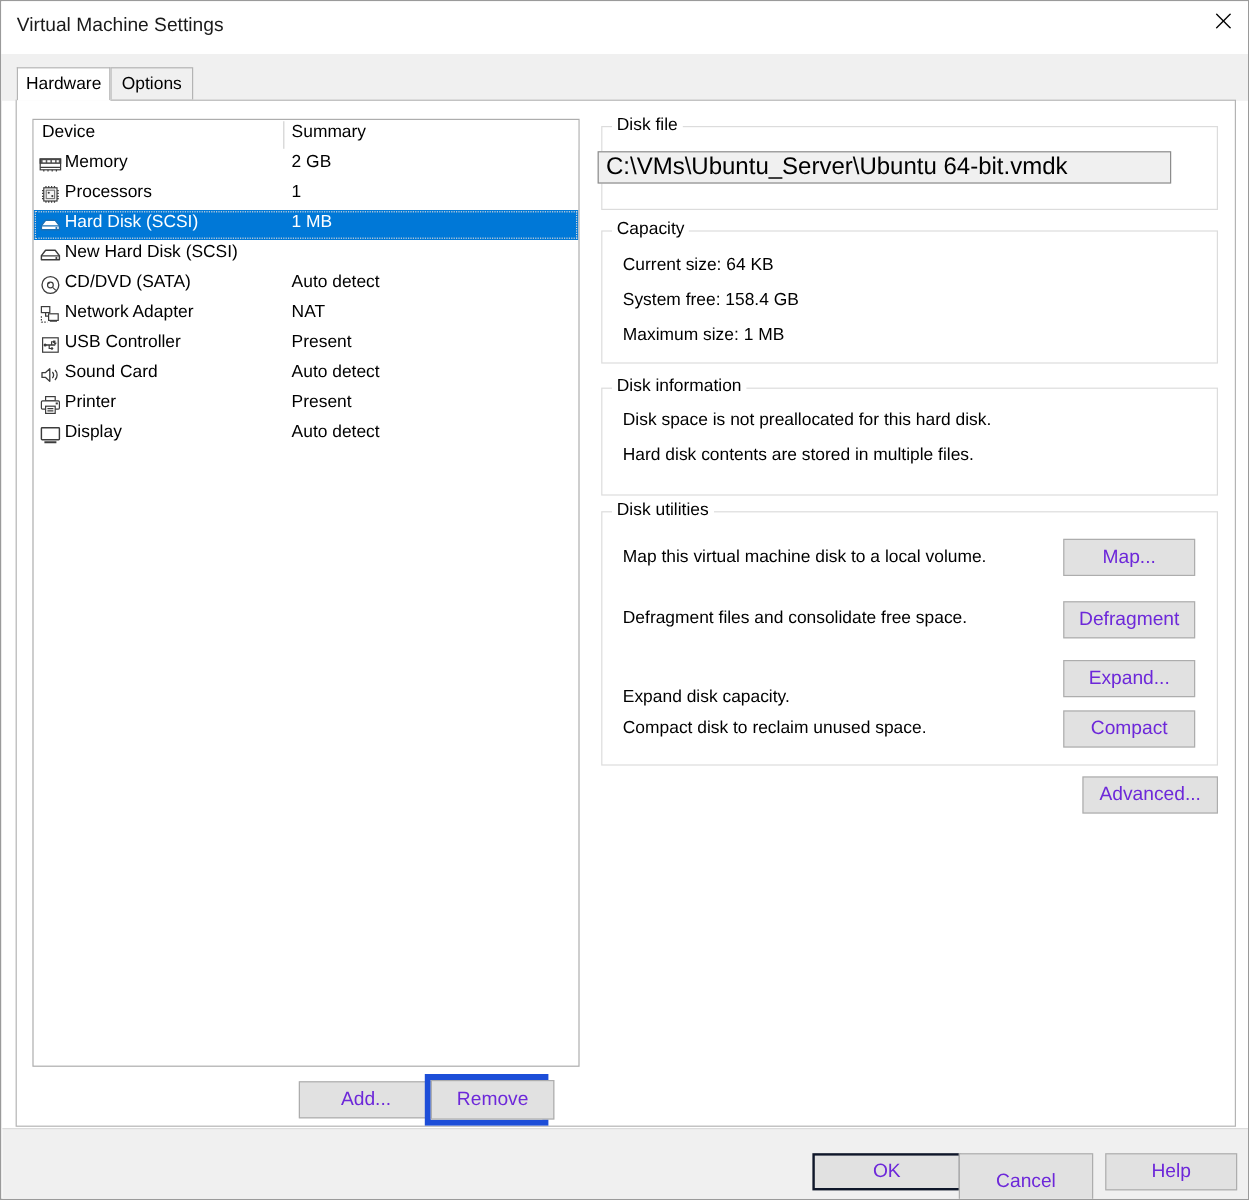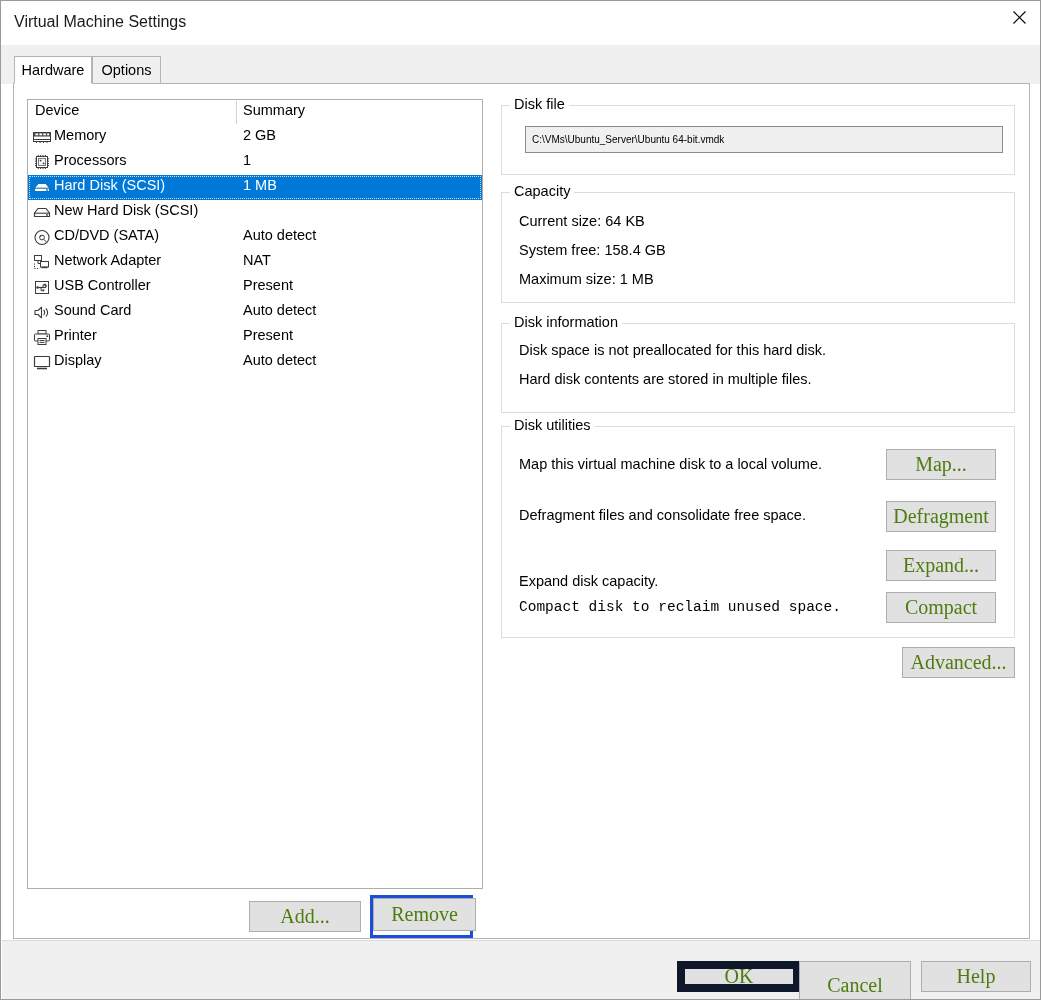--- a/index.html
+++ b/index.html
@@ -163,43 +163,43 @@
     top: 2px;
     font-size: 14.5px;
     white-space: nowrap;
   }
 
   
   .btn {
     box-sizing: border-box;
     background: #e1e1e1;
     border: 1px solid #adadad;
-    font-family: Liberation Serif, serif;
-    font-size: 20px;
-    color: #4d7c0f;
+    font-family: Liberation Sans, sans-serif;
+    font-size: 16px;
+    color: #6d28d9;
     display: flex;
     align-items: center;
     justify-content: center;
     cursor: default;
     padding: 0;
   }
   #btn-add {
     position: absolute;
     left: 248px;
     top: 900px;
     width: 112px;
     height: 31px;
   }
   #remove-wrap {
     position: absolute;
-    left: 369px;
+    left: 353px;
     top: 894px;
     width: 103px;
     height: 43px;
-    border: 3px solid #1d4ed8;
+    border: 5px solid #1d4ed8;
     box-sizing: border-box;
   }
   #btn-remove {
     position: absolute;
     left: 0px;
     top: 0px;
     width: 103px;
     height: 33px;
   }
 
@@ -220,31 +220,31 @@
     color: #000;
     white-space: nowrap;
   }
   #grp-diskfile   { left: 500px; top: 104px; width: 514px; height: 70px; }
   #grp-capacity   { left: 500px; top: 191px; width: 514px; height: 111px; }
   #grp-diskinfo   { left: 500px; top: 322px; width: 514px; height: 90px; text-align: right; }
   #grp-diskutil   { left: 500px; top: 425px; width: 514px; height: 212px; }
 
   #diskfile-field {
     position: absolute;
-    left: 524px;
+    left: 497px;
     top: 125px;
     width: 478px;
     height: 27px;
     background: #f0f0f0;
     border: 1px solid #8c8c8c;
     box-sizing: border-box;
     display: flex;
     align-items: center;
     padding-left: 6px;
-    font-size: 10px;
+    font-size: 20px;
     color: #000;
     white-space: nowrap;
     overflow: hidden;
   }
 
   .cap-line {
     position: absolute;
     left: 518px;
     font-size: 14.5px;
     white-space: nowrap;
@@ -273,21 +273,21 @@
     left: 885px;
     width: 110px;
     height: 31px;
   }
   #util-label-0 { top: 455px; }
   #util-btn-0   { top: 448px; }
   #util-label-1 { top: 506px; }
   #util-btn-1   { top: 500px; }
   #util-label-2 { top: 556px; margin-top: 16px; }
   #util-btn-2   { top: 549px; }
-  #util-label-3 { top: 598px; font-family: Liberation Mono, monospace; }
+  #util-label-3 { top: 598px; }
   #util-btn-3   { top: 591px; }
 
   #btn-advanced {
     position: absolute;
     left: 901px;
     top: 646px;
     width: 113px;
     height: 31px;
   }
 
@@ -301,21 +301,21 @@
     background: #f0f0f0;
     border-top: 1px solid #dcdcdc;
     box-sizing: border-box;
   }
   #btn-ok {
     position: absolute;
     left: 676px;
     top: 960px;
     width: 124px;
     height: 31px;
-    border: 8px solid #0f172a;
+    border: 2px solid #0f172a;
   }
   #btn-cancel {
     position: absolute;
     left: 798px;
     top: 960px;
     width: 112px;
     height: 48px;
   }
   #btn-help {
     position: absolute;

